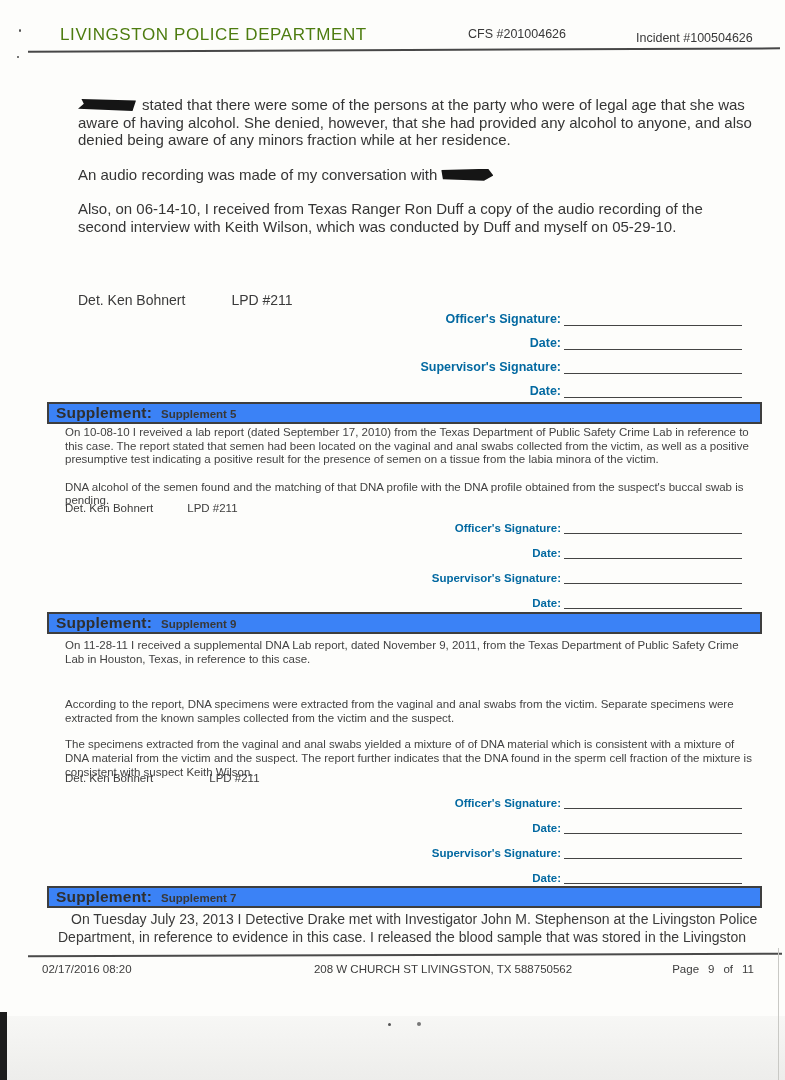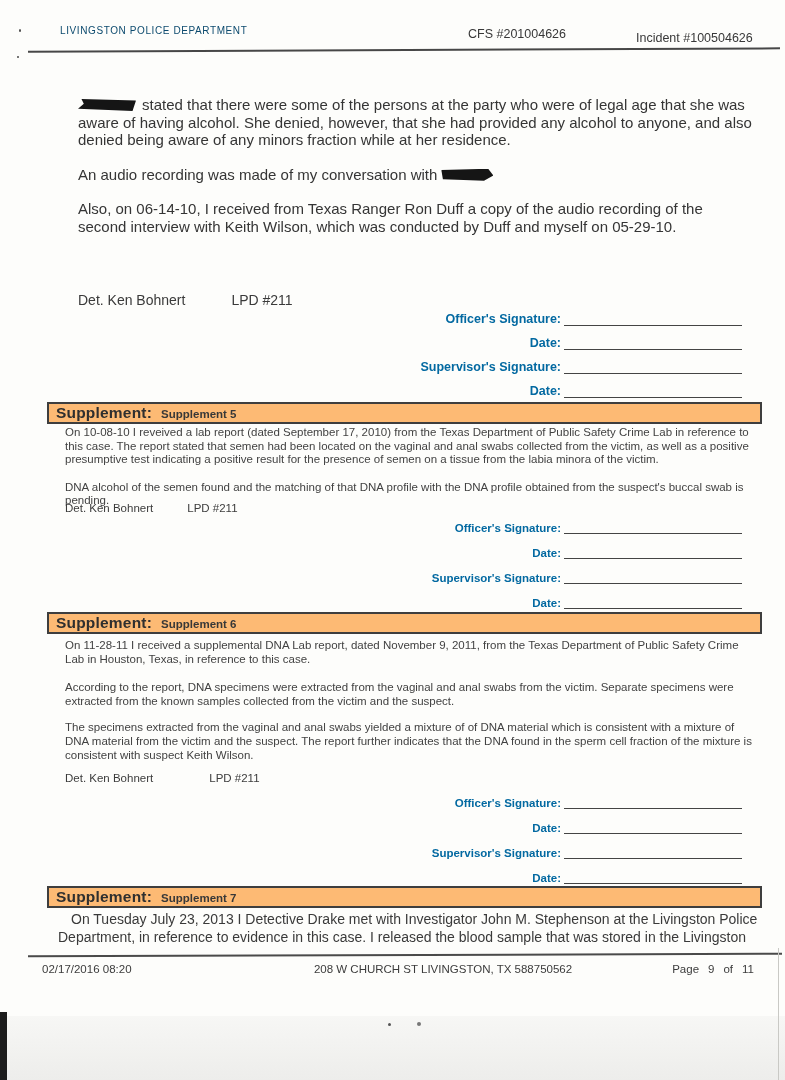--- a/index.html
+++ b/index.html
@@ -7,21 +7,21 @@
     width:785px;height:1080px;overflow:hidden;position:relative;
     background:#f6f6f4;
     font-family:"Liberation Sans","DejaVu Sans",sans-serif;
     color:#2e2e2e;
     -webkit-font-smoothing:antialiased;
   }
   .page{
     position:absolute;inset:0;background:#fdfdfb;
   }
   
-  .hdr-dept{position:absolute;left:60px;top:25px;font-size:10px;letter-spacing:.6px;color:#0c4a6e;}
+  .hdr-dept{position:absolute;left:60px;top:25px;font-size:17px;letter-spacing:.6px;color:#4d7c0f;}
   .hdr-cfs{position:absolute;left:468px;top:27px;font-size:12.5px;color:#383838;}
   .hdr-incident{position:absolute;left:636px;top:31px;font-size:12.5px;color:#383838;}
   .hdr-rule{position:absolute;left:28px;width:752px;top:49px;border-top:2px solid #474747;transform:rotate(-0.25deg);}
   
   .narrative{position:absolute;left:78px;top:70px;width:676px;font-size:15px;line-height:17.6px;color:#353535;}
   .narrative p{margin:0;}
   .p2{margin-top:26px !important;}
   .p3{margin-top:17px !important;}
   .p4{margin-top:17px !important;}
   .redact{display:inline-block;background:#151515;height:12px;border-radius:2px;vertical-align:baseline;margin-bottom:-1px;}
@@ -33,21 +33,21 @@
   
   .sigblock{position:absolute;left:48px;width:700px;}
   .sig-row{display:flex;justify-content:flex-end;align-items:flex-end;height:16px;margin-bottom:8px;padding-right:6px;}
   .sig-label{font-weight:bold;font-size:12.5px;color:#0369a1;white-space:nowrap;}
   .sig-line{width:178px;border-bottom:1.5px solid #444;height:13px;margin-left:3px;}
   .sigblock.small .sig-label{font-size:11.5px;}
   .sigblock.small .sig-row{margin-bottom:9px;}
   
   .supp-box{
     position:absolute;left:47px;width:697px;height:18px;
-    border:2px solid #3e3e3e;background:#fdba74;
+    border:2px solid #3e3e3e;background:#3b82f6;
     display:flex;align-items:center;padding:0 7px;gap:9px;
   }
   .supp-label{font-size:15.5px;font-weight:bold;color:#2f2f2f;letter-spacing:.2px;}
   .supp-name{font-size:11.5px;font-weight:bold;color:#383838;padding-top:2px;}
   .supp-body{position:absolute;left:65px;width:692px;font-size:11.5px;line-height:13.6px;color:#424242;}
   .supp-body p{margin:0;}
   .supp-officer{position:absolute;left:65px;font-size:11.5px;color:#3c3c3c;}
   .supp-officer .badge{margin-left:34px;}
   .supp7-body{position:absolute;left:58px;width:702px;font-size:14px;line-height:17.6px;color:#3a3a3a;text-indent:13px;}
   
@@ -133,25 +133,25 @@
         <span class="sig-line"></span>
       </div>
     <div class="sig-row">
         <span class="sig-label">Date:</span>
         <span class="sig-line"></span>
       </div>
   </div>
 
   <div class="supp-box" style="top:612px;">
     <span class="supp-label">Supplement:</span>
-    <span class="supp-name">Supplement 6</span>
+    <span class="supp-name">Supplement 9</span>
   </div>
   <div class="supp-body" style="top:639px;">
     <p>On 11-28-11 I received a supplemental DNA Lab report, dated November 9, 2011,  from the Texas Department of Public Safety Crime Lab in Houston, Texas, in reference to this case.</p>
-    <p style="margin-top:15px;">According to the report, DNA specimens were extracted from the vaginal and anal swabs from the victim.  Separate specimens were extracted from the known samples collected from the victim and the suspect.</p>
+    <p style="margin-top:32px;">According to the report, DNA specimens were extracted from the vaginal and anal swabs from the victim.  Separate specimens were extracted from the known samples collected from the victim and the suspect.</p>
     <p style="margin-top:13px;">The specimens extracted from the vaginal and anal swabs yielded a mixture of of DNA material which is consistent with a mixture of DNA material from the victim and the suspect.  The report further indicates that the DNA found in the sperm cell fraction of the mixture is consistent with suspect Keith Wilson.</p>
   </div>
   <div class="supp-officer" style="top:772px;">
     <span>Det. Ken Bohnert</span><span class="badge" style="margin-left:56px;">LPD #211</span>
   </div>
 
   <div class="sigblock small" style="top:793px;">
     <div class="sig-row">
         <span class="sig-label">Officer's Signature:</span>
         <span class="sig-line"></span>

